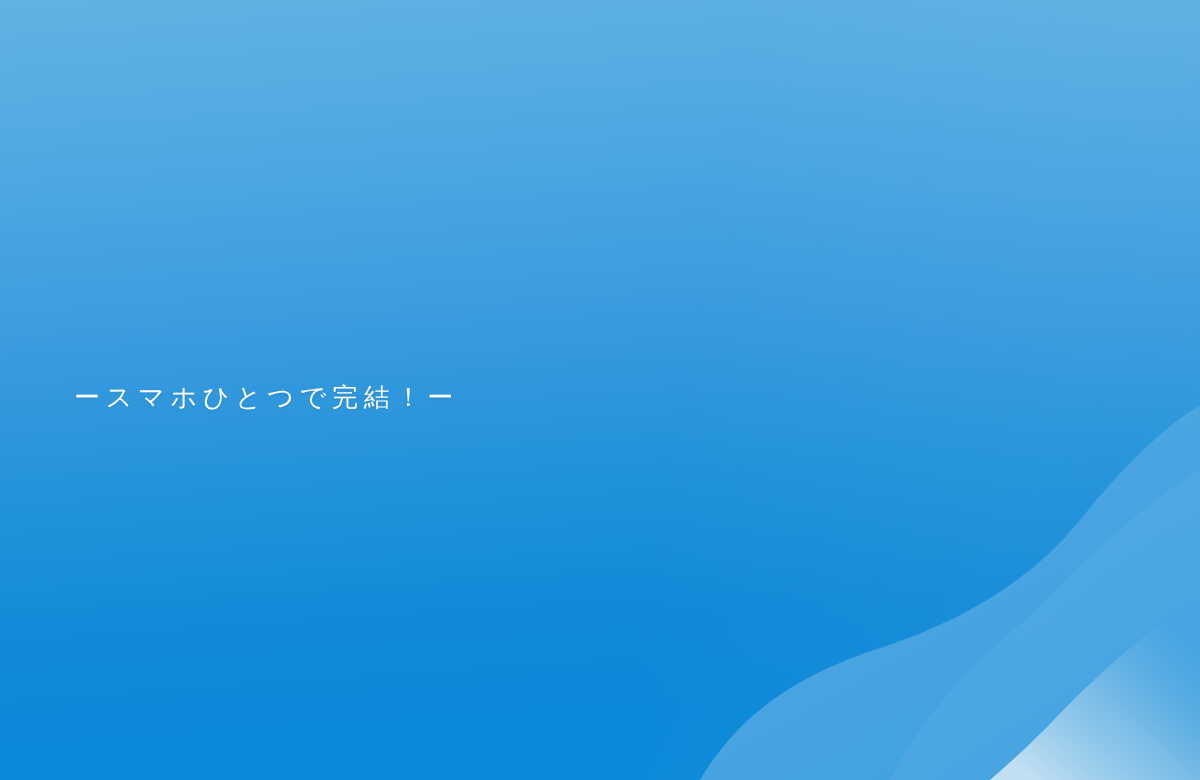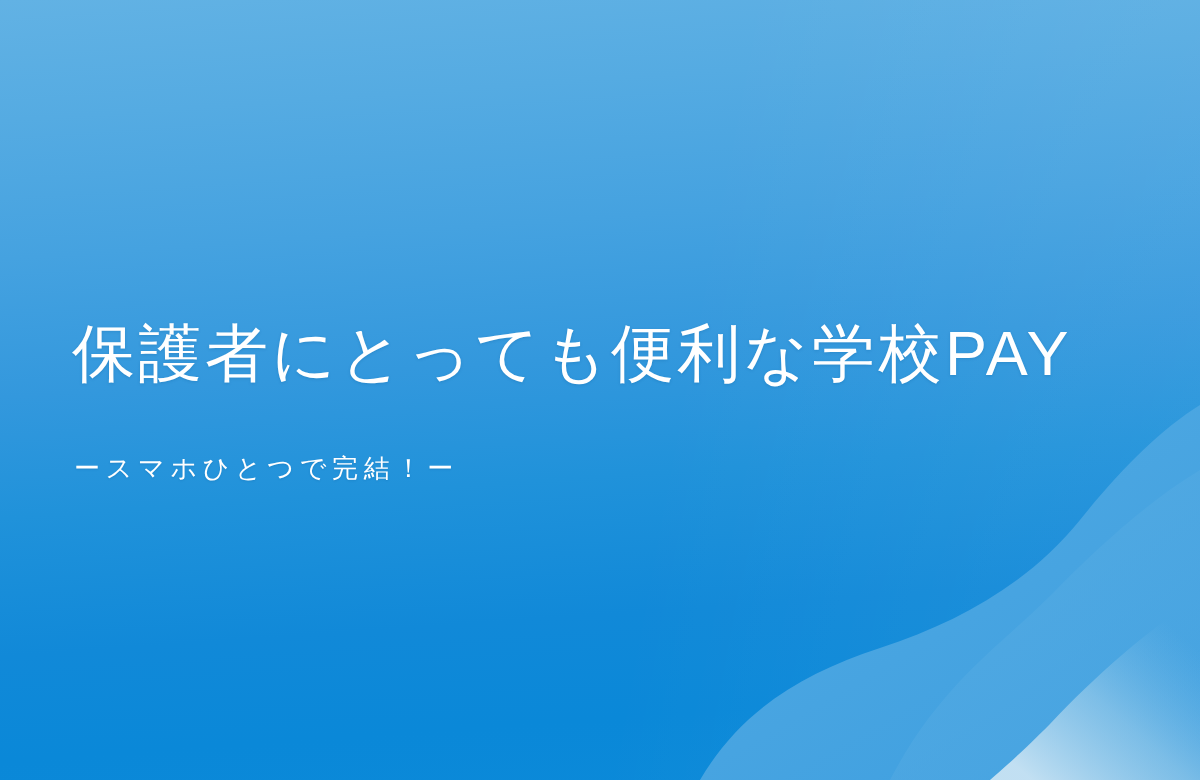--- a/index.html
+++ b/index.html
@@ -133,17 +133,16 @@
 
     <path d="M1200,596
              C1150,628 1095,676 1050,724
              C1022,752 1004,768 990,780
              L1200,780 Z" fill="url(#paleEdge)"></path>
 
     <ellipse cx="1118" cy="796" rx="240" ry="140" fill="url(#paleArc)"></ellipse>
   </svg>
 
   <div class="text-block">
-    <h1 class="headline">保護者にとっても便利な学校PAY</h1>
     <p class="subline">ースマホひとつで完結！ー</p>
   </div>
 
 </div>
 
 </body></html>

